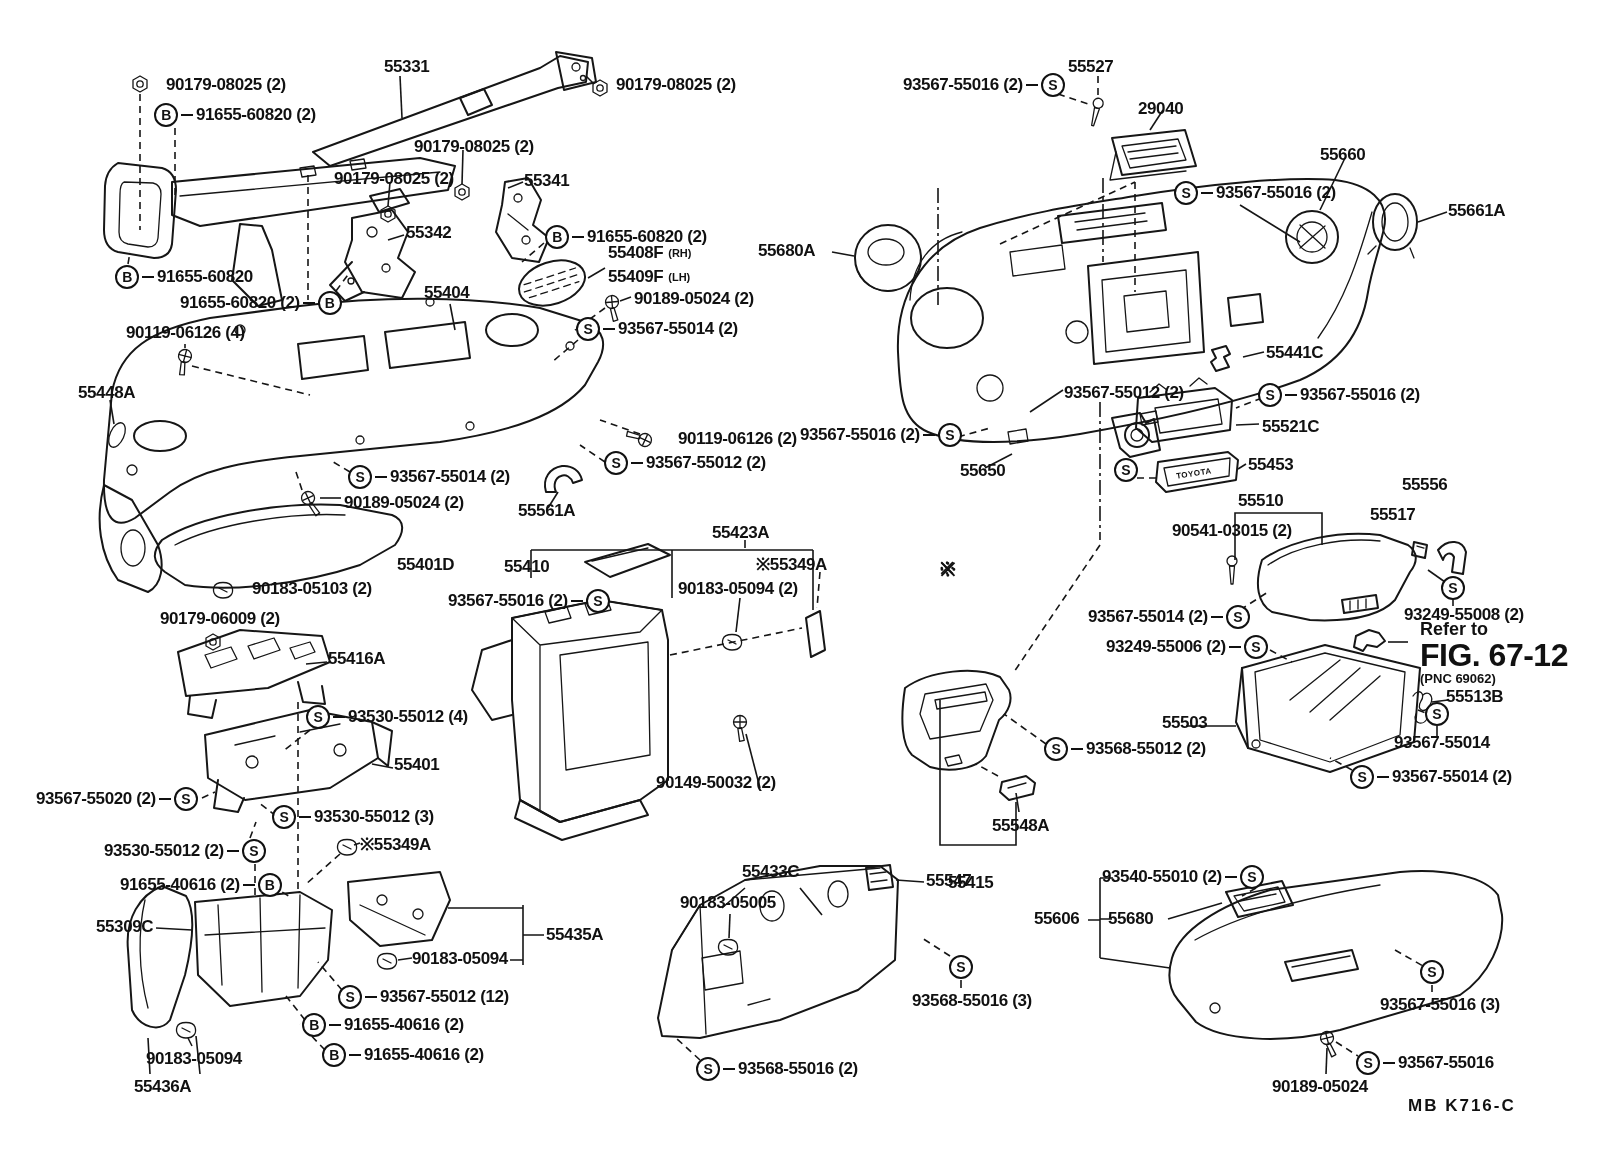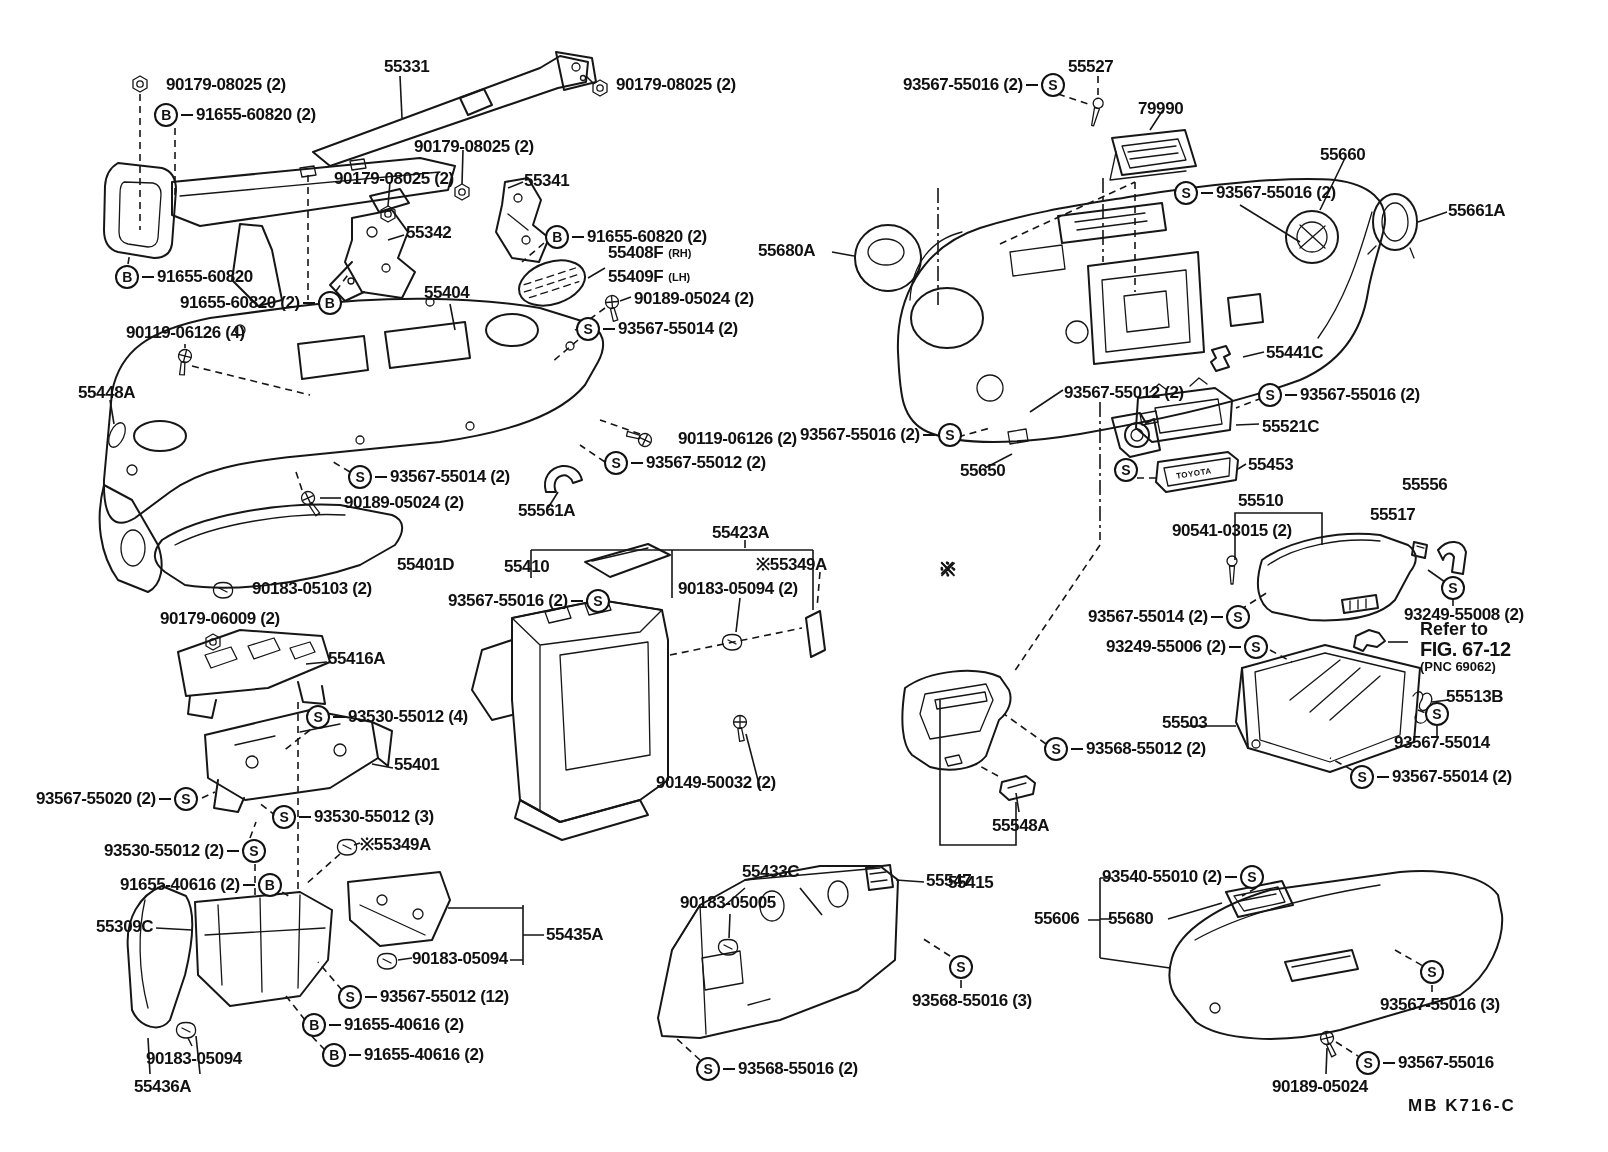--- a/index.html
+++ b/index.html
@@ -24,21 +24,21 @@
   .micro{font-size:8px;height:10px;letter-spacing:.5px;transform:rotate(-9deg)}
   #typetable{position:absolute;left:828px;top:585px;width:247px;height:97px;border:2px solid #111;
              display:grid;grid-template-columns:126px 1fr;grid-template-rows:27px 1fr;background:#fff}
   #typetable .cell{border-right:2px solid #111;border-bottom:2px solid #111;display:flex;
                    align-items:center;justify-content:center;font-weight:700;font-size:17px;letter-spacing:1px}
   #typetable .cell:nth-child(2n){border-right:none}
   #typetable .body{border-bottom:none}
   #marker{position:absolute;left:940px;top:556px;font-size:19px;font-weight:700}
   #fignote{position:absolute;left:1420px;top:620px;line-height:1.04;font-weight:700}
   #fignote .n1{font-size:18px}
-  #fignote .n2{font-size:20px;letter-spacing:-0.5px}
+  #fignote .n2{font-size:32px;letter-spacing:-0.5px}
   #fignote .n3{font-size:13px}
   #footer{position:absolute;left:1408px;top:1096px;font-size:17px;font-weight:700;letter-spacing:2px}
 </style>
 </head>
 <body>
 
 <div id="diagram">
 
   <svg class="art" width="1608" height="1152" viewBox="0 0 1608 1152">
     <defs>
@@ -495,21 +495,21 @@
     </div>
     <div class="lbl" style="left: 903px; top: 74px;">
       <span class="txt">93567-55016 (2)</span>
       <span class="joint"></span>
       <span class="circ">S</span>
     </div>
     <div class="lbl" style="left: 1068px; top: 56px;">
       <span class="txt">55527</span>
     </div>
     <div class="lbl" style="left: 1138px; top: 98px;">
-      <span class="txt">79990</span>
+      <span class="txt">29040</span>
     </div>
     <div class="lbl" style="left: 1320px; top: 144px;">
       <span class="txt">55660</span>
     </div>
     <div class="lbl" style="left: 1174px; top: 182px;">
       <span class="circ">S</span>
       <span class="joint"></span>
       <span class="txt">93567-55016 (2)</span>
     </div>
     <div class="lbl" style="left: 1448px; top: 200px;">

